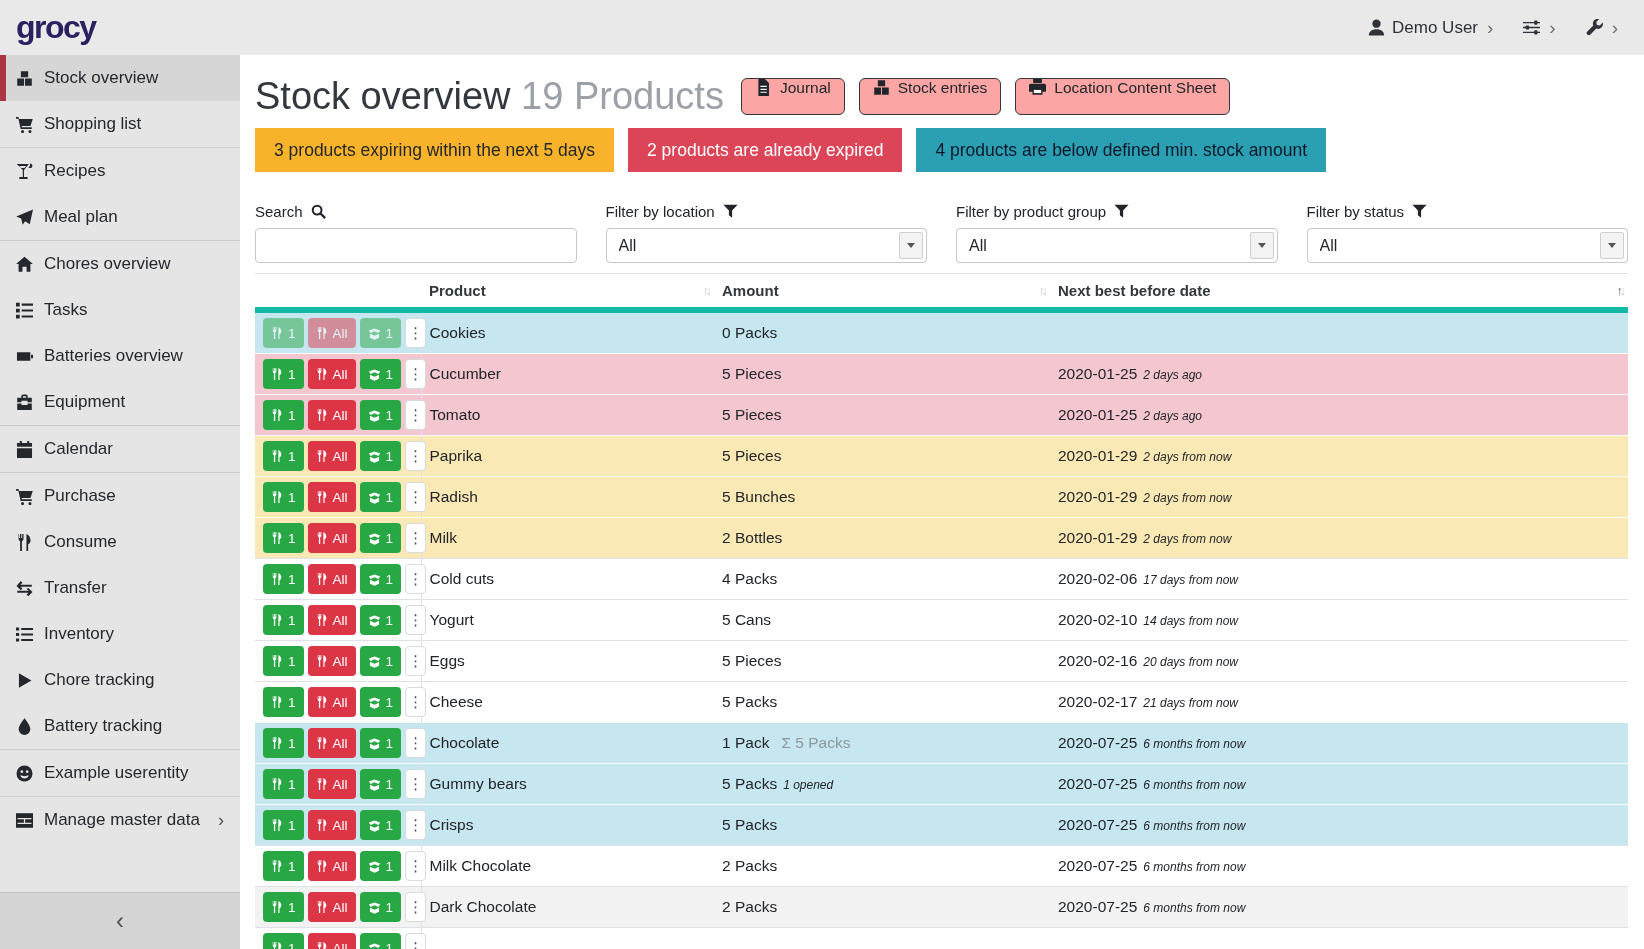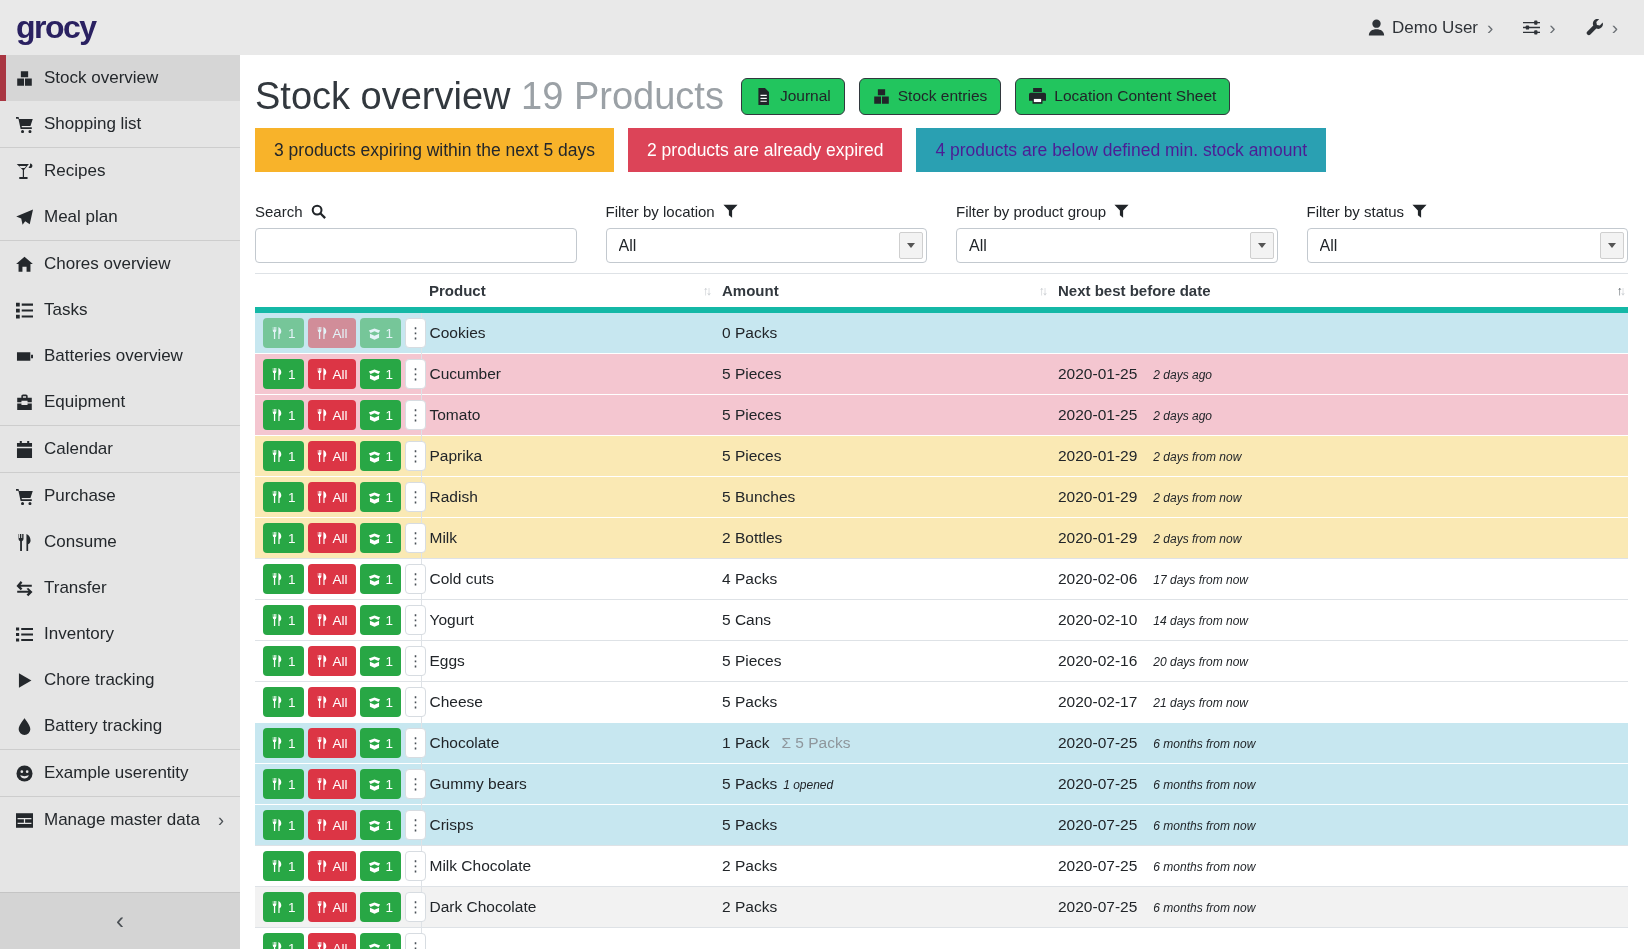--- a/index.html
+++ b/index.html
@@ -28,30 +28,30 @@
     border-top:1px solid #c4c4c4; display:flex; align-items:center; justify-content:center;
     color:#4b5055; font-size:24px; cursor:pointer; }
 
   .content { flex:1; padding:18px 16px 12px 15px; overflow:hidden; }
 
   
   .title-row { display:flex; align-items:center; gap:15px; }
   .page-title { margin:0; font-size:38px; line-height:46px; font-weight:500; color:#32383e; white-space:nowrap; }
   .page-title .count { color:#9ba1a6; font-weight:400; }
   .hbtns { display:flex; gap:14px; margin-left:2px; }
-  .hbtn { display:inline-flex; align-items:center; gap:8px; background:#22c55e; border:1px solid #32383e;
+  .hbtn { display:inline-flex; align-items:flex-start; gap:8px; background:#fca5a5; border:1px solid #32383e;
     border-radius:6px; padding:0 13px; height:37px; font-size:15.5px; color:#212529; cursor:pointer; white-space:nowrap; }
 
   
   .alerts { display:flex; gap:14px; margin-top:9px; }
   .alert-btn { height:44px; display:inline-flex; align-items:center; padding:0 19px; border-radius:0;
     font-size:17.5px; cursor:pointer; white-space:nowrap; }
   .alert-warning { background:var(--warning,#f8b32a); color:#23272b; }
   .alert-danger  { background:var(--danger,#dc4458); color:#fff; }
-  .alert-info    { background:var(--info,#2aa0b2);  color:#4c1d95; }
+  .alert-info    { background:var(--info,#2aa0b2);  color:#0f172a; }
 
   
   .filters { display:grid; grid-template-columns:repeat(4,1fr); gap:29px; margin-top:31px; }
   .filter label { display:flex; align-items:center; gap:8px; font-size:15px; color:#212529; margin-bottom:8px; }
   .form-control { width:100%; height:35px; border:1px solid #c3c9cf; border-radius:4px; background:#fff;
     font-size:16px; padding:0 10px; font-family:inherit; color:#212529; }
   .select-wrap { position:relative; height:35px; border:1px solid #c3c9cf; border-radius:4px; background:#fff; }
   .select-wrap select { appearance:none; -webkit-appearance:none; width:100%; height:100%; border:none;
     background:transparent; font-size:16px; padding:0 34px 0 12px; font-family:inherit; color:#212529; }
   .select-arrow { position:absolute; top:3px; bottom:3px; right:3px; width:24px; background:#f3f3f3;
@@ -75,21 +75,21 @@
   .act-wrap { display:flex; align-items:center; gap:4px; }
   .rbtn { display:inline-flex; align-items:center; gap:5px; height:30px; padding:0 8px; border:none;
     border-radius:4px; color:#fff; font-size:13.5px; font-family:inherit; cursor:pointer; }
   .rbtn.green { background:var(--success,#28a745); }
   .rbtn.red   { background:var(--btnDanger,#dc3545); }
   .rbtn.faded { opacity:.5; }
   .rbtn-light { width:21px; height:30px; background:#fff; border:1px solid #d7dce1; border-radius:4px;
     color:#495057; font-size:15px; display:inline-flex; align-items:center; justify-content:center; cursor:pointer; }
   .amt-sum  { color:#8e969c; margin-left:12px; }
   .amt-note { font-style:italic; font-size:12px; margin-left:6px; color:#212529; }
-  .rel { font-style:italic; font-size:12px; margin-left:16px; color:#212529; }
+  .rel { font-style:italic; font-size:12px; margin-left:6px; color:#212529; }
 
   .icon { display:inline-flex; align-items:center; justify-content:center; }
   .icon svg { width:1em; height:1em; display:block; fill:currentColor; }
   .i14 { font-size:15px; } .i16 { font-size:17px; } .i12 { font-size:12px; } .i13 { font-size:13px; }
 </style>
 </head>
 <body>
 
 <div class="topbar">
   <div class="brand" style="color: rgb(42, 33, 97);">grocy</div>

